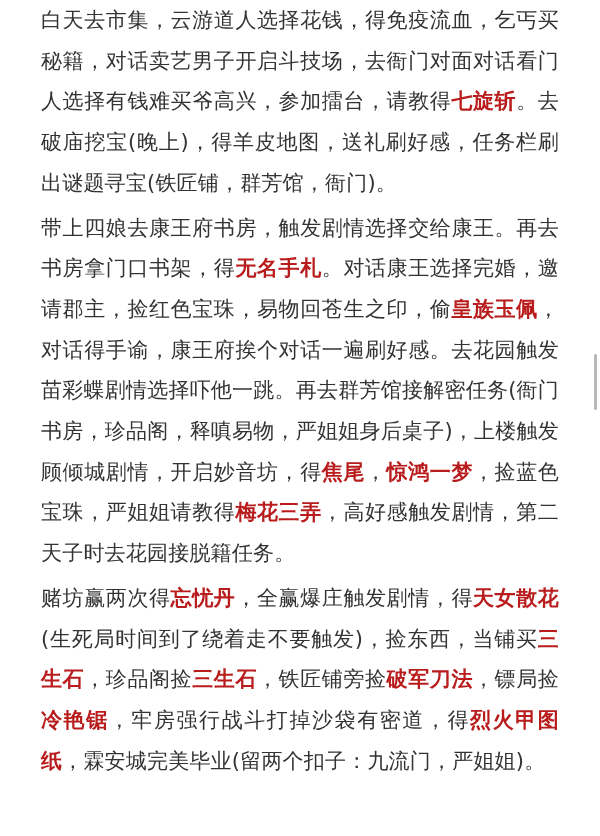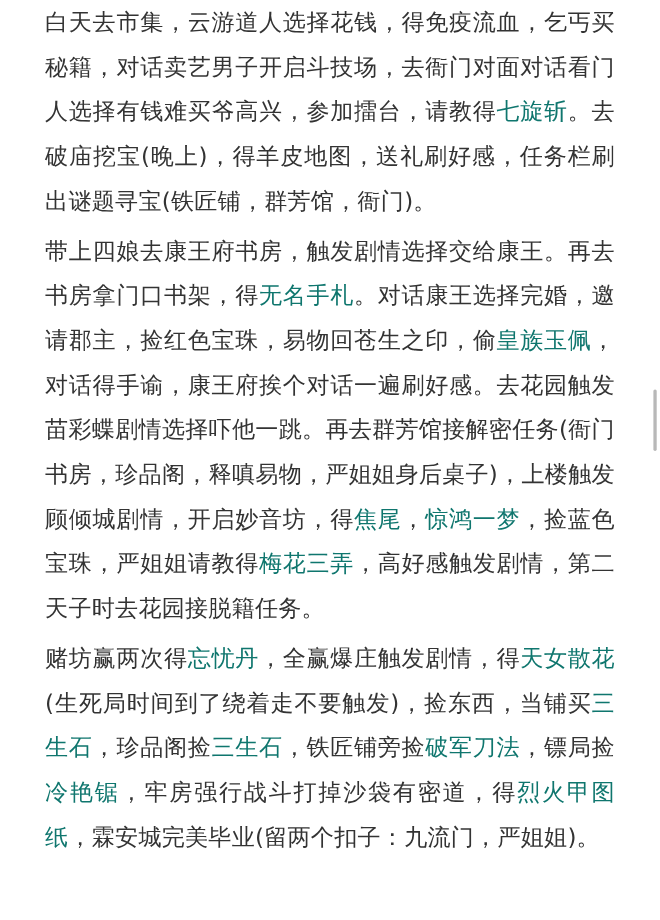--- a/index.html
+++ b/index.html
@@ -25,22 +25,22 @@
       letter-spacing: 0.2px;
       text-align: justify;
     }
     .para {
       margin: 0 0 4px 0;
       padding: 0;
       word-break: break-all;
     }
     .para.first { margin-top: 0px; }
     .hl {
-      color: #0f766e;
-      font-weight: normal;
+      color: #b91c1c;
+      font-weight: bold;
     }
     .scrollbar {
       position: absolute;
       right: 3px;
       top: 354px;
       width: 3px;
       height: 56px;
       background: #b8b8b8;
       border-radius: 2px;
     }

